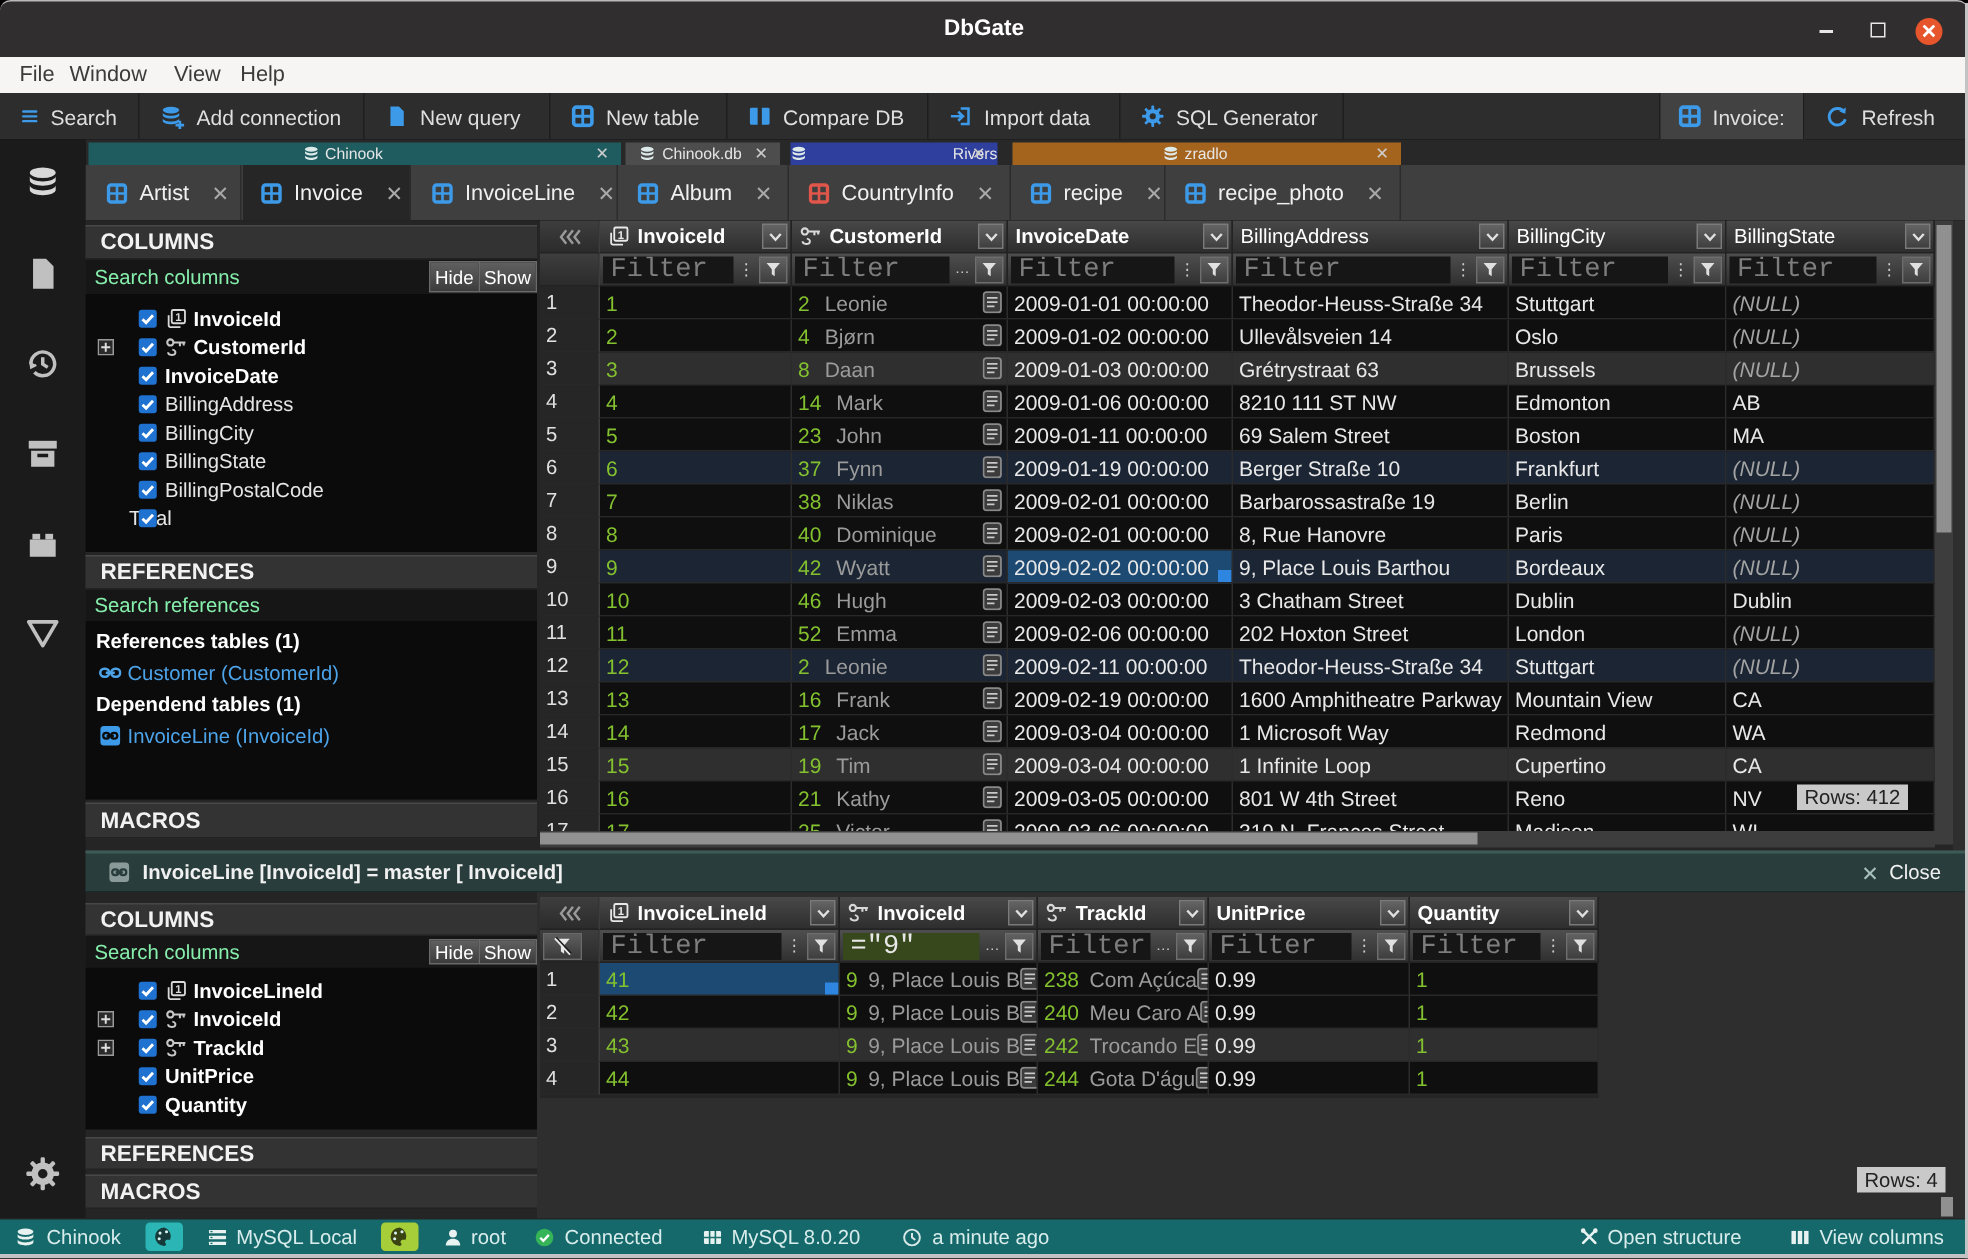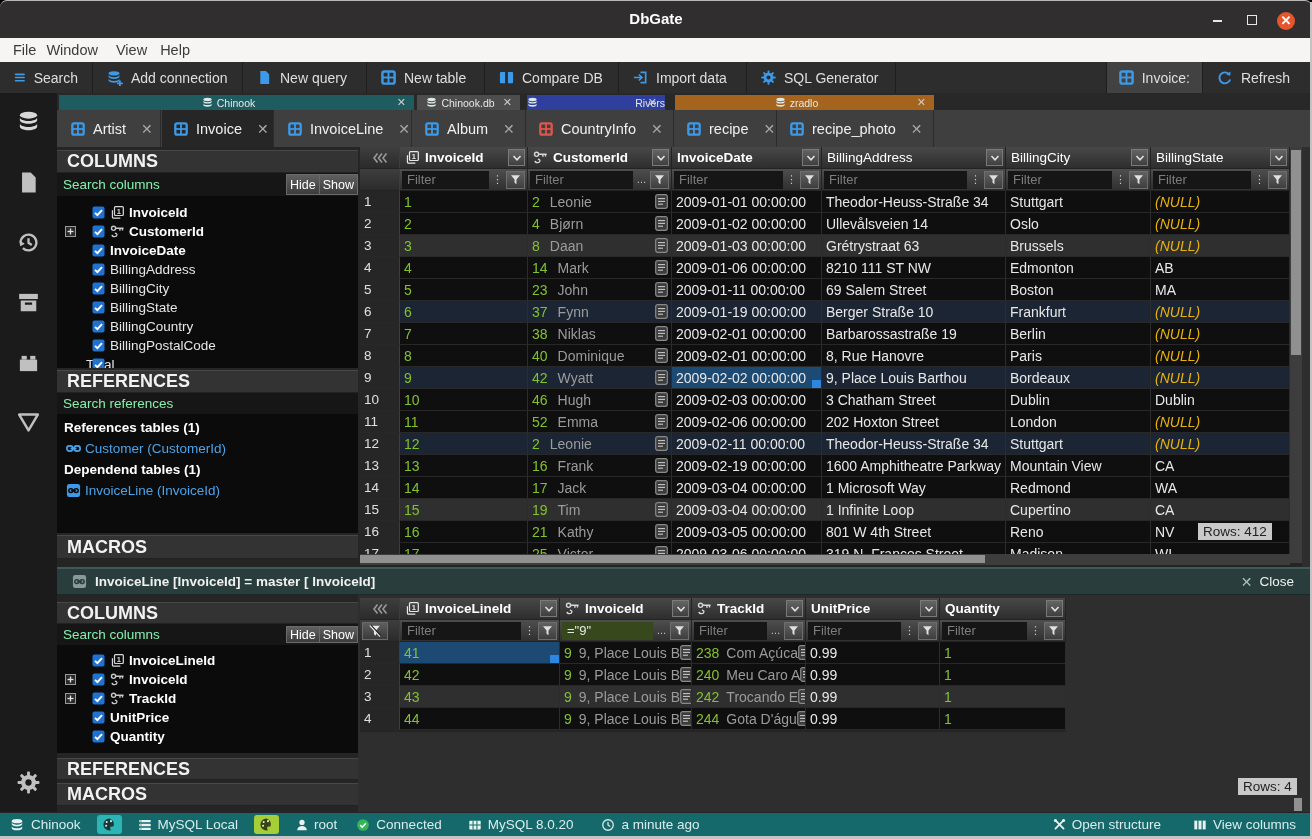--- a/index.html
+++ b/index.html
@@ -33,21 +33,21 @@
 .gband .gx { position:absolute; color:#cccccc; font-size:11px; top:1px; }
 #tabrow { left:57px; top:110px; width:1255px; height:37px; background:#3f3f3f; }
 .tab { position:absolute; top:0; height:37px; display:flex; align-items:center;
   color:#f0f0f0; font-size:14.5px; border-right:1px solid #2c2c2c; padding-left:12px; gap:8px;
   white-space:nowrap; overflow:hidden; }
 .tab svg { flex:none; }
 .tab .x { color:#a8a8a8; font-size:14px; margin-left:7px; }
 
 
 .phead { background:#333333; border-top:1px solid #484848; border-bottom:1px solid #222;
-  color:#f2f2f2; font-weight:bold; font-size:18px; display:flex; align-items:center;
+  color:#f2f2f2; font-weight:bold; font-size:15px; display:flex; align-items:center;
   padding-left:10px; }
 .srow { background:#161616; display:flex; align-items:center; }
 .srow .ph { color:#86efac; font-size:13.5px; padding-left:6px; flex:1; }
 .sbtn { background:linear-gradient(#606060,#3c3c3c); border:1px solid #6a6a6a; color:#fff;
   font-size:12.5px; height:21px; display:flex; align-items:center; padding:0 3px; }
 .plist { background:#0b0b0b; color:#e6e6e6; font-size:13.5px; }
 .pli { height:19px; display:flex; align-items:center; position:relative; }
 .pli .cb { position:absolute; left:35px; top:3px; }
 .pli .exp { position:absolute; left:8px; top:4px; }
 .pli .ficon { position:absolute; left:53px; top:2px; }
@@ -57,40 +57,40 @@
 
 .gridcol { float:left; }
 .hcell { background:linear-gradient(#484848,#2e2e2e); height:22px; border-right:1px solid #232323;
   border-bottom:1px solid #232323; color:#fff; font-size:13.5px;
   display:flex; align-items:center; padding:0 2px 0 5px; gap:5px; }
 .hcell .nm { flex:1; white-space:nowrap; overflow:hidden; }
 .hbtn { width:17px; height:17px; background:linear-gradient(#646464,#3f3f3f); border:1px solid #7a7a7a;
   display:flex; align-items:center; justify-content:center; }
 .fcell { background:linear-gradient(#4e4e4e,#303030); height:22px; border-right:1px solid #232323;
   border-bottom:1px solid #232323; display:flex; align-items:center; }
-.finp { background:#161616; height:18px; flex:1; color:#7d7d7d; font-size:13px;
-  display:flex; align-items:center; padding-left:5px; margin-left:2px; white-space:nowrap; overflow:hidden;}
+.finp { background:#161616; height:18px; flex:1; color:#7d7d7d; font-size:18px;
+  display:flex; align-items:center; padding-left:5px; margin-left:2px; white-space:nowrap; overflow:hidden;font-family:Liberation Mono, monospace;}
 .fb1 { width:17px; height:18px; background:transparent; color:#cccccc;
   display:flex; align-items:center; justify-content:center; font-size:11px; }
 .fb2 { width:19px; height:18px; background:linear-gradient(#616161,#3e3e3e);
   border:1px solid #6e6e6e; display:flex; align-items:center;
   justify-content:center; margin-right:2px; }
 .dcell { height:22px; border-right:1px solid #2c2c2c; border-bottom:1px solid #282828;
   display:flex; align-items:center; padding:0 3px 0 4px; font-size:14px; color:#e8e8e8;
   white-space:nowrap; overflow:hidden; background:#0f0f0f; }
 .gut { background:#262626 !important; color:#e0e0e0; font-size:13.5px;
   border-right:1px solid #3d3d3d; }
 .hcell.gut, .fcell.gut { background:linear-gradient(#3e3e3e,#2b2b2b) !important; }
 .lt { background:#2f2f2f; }
 .bl { background:#1b2534; }
 .sel { background:#1d4a72; position:relative; }
 .sel .hdl { position:absolute; right:0; bottom:-1px; width:9px; height:9px; background:#2f86e0; }
 .grn { color:#84c12f; }
 .gry { color:#9b9b9b; }
-.nul { color:#eab308; font-style:italic; }
+.nul { color:#a3a3a3; font-style:italic; }
 .doci { margin-left:auto; flex:none; display:flex; }
 .sp2 { width:10px; flex:none; }
 
 
 #detailbar { left:57px; top:567px; width:1255px; height:28px; background:#293e3c;
   border-top:2px solid #3e5a56; border-bottom:1px solid #1a2a28;
   display:flex; align-items:center; color:#f0f0f0; font-size:13.5px; }
 
 
 #statusbar { left:0; top:812px; width:1312px; height:24px; background:#15696b;
@@ -492,29 +492,20 @@
           </span>
           <span class="" style="margin-left:53px">BillingState</span>
         </div>
 <div class="pli">
           <span class="cb">
             <svg width="13" height="13" viewBox="0 0 13 13" style="">
               <rect x="0.5" y="0.5" width="12" height="12" rx="2" fill="#1f72d0"></rect>
               <path d="M3 6.8 5.4 9.2 10 4.2" fill="none" stroke="#fff" stroke-width="1.9"></path>
             </svg>
           </span>
-          <span class="" style="margin-left:53px">BillingCountry</span>
-        </div>
-<div class="pli">
-          <span class="cb">
-            <svg width="13" height="13" viewBox="0 0 13 13" style="">
-              <rect x="0.5" y="0.5" width="12" height="12" rx="2" fill="#1f72d0"></rect>
-              <path d="M3 6.8 5.4 9.2 10 4.2" fill="none" stroke="#fff" stroke-width="1.9"></path>
-            </svg>
-          </span>
           <span class="" style="margin-left:53px">BillingPostalCode</span>
         </div>
 <div class="pli">
           <span class="cb">
             <svg width="13" height="13" viewBox="0 0 13 13" style="">
               <rect x="0.5" y="0.5" width="12" height="12" rx="2" fill="#1f72d0"></rect>
               <path d="M3 6.8 5.4 9.2 10 4.2" fill="none" stroke="#fff" stroke-width="1.9"></path>
             </svg>
           </span>
           <span class="" style="margin-left:29px">Total</span>

